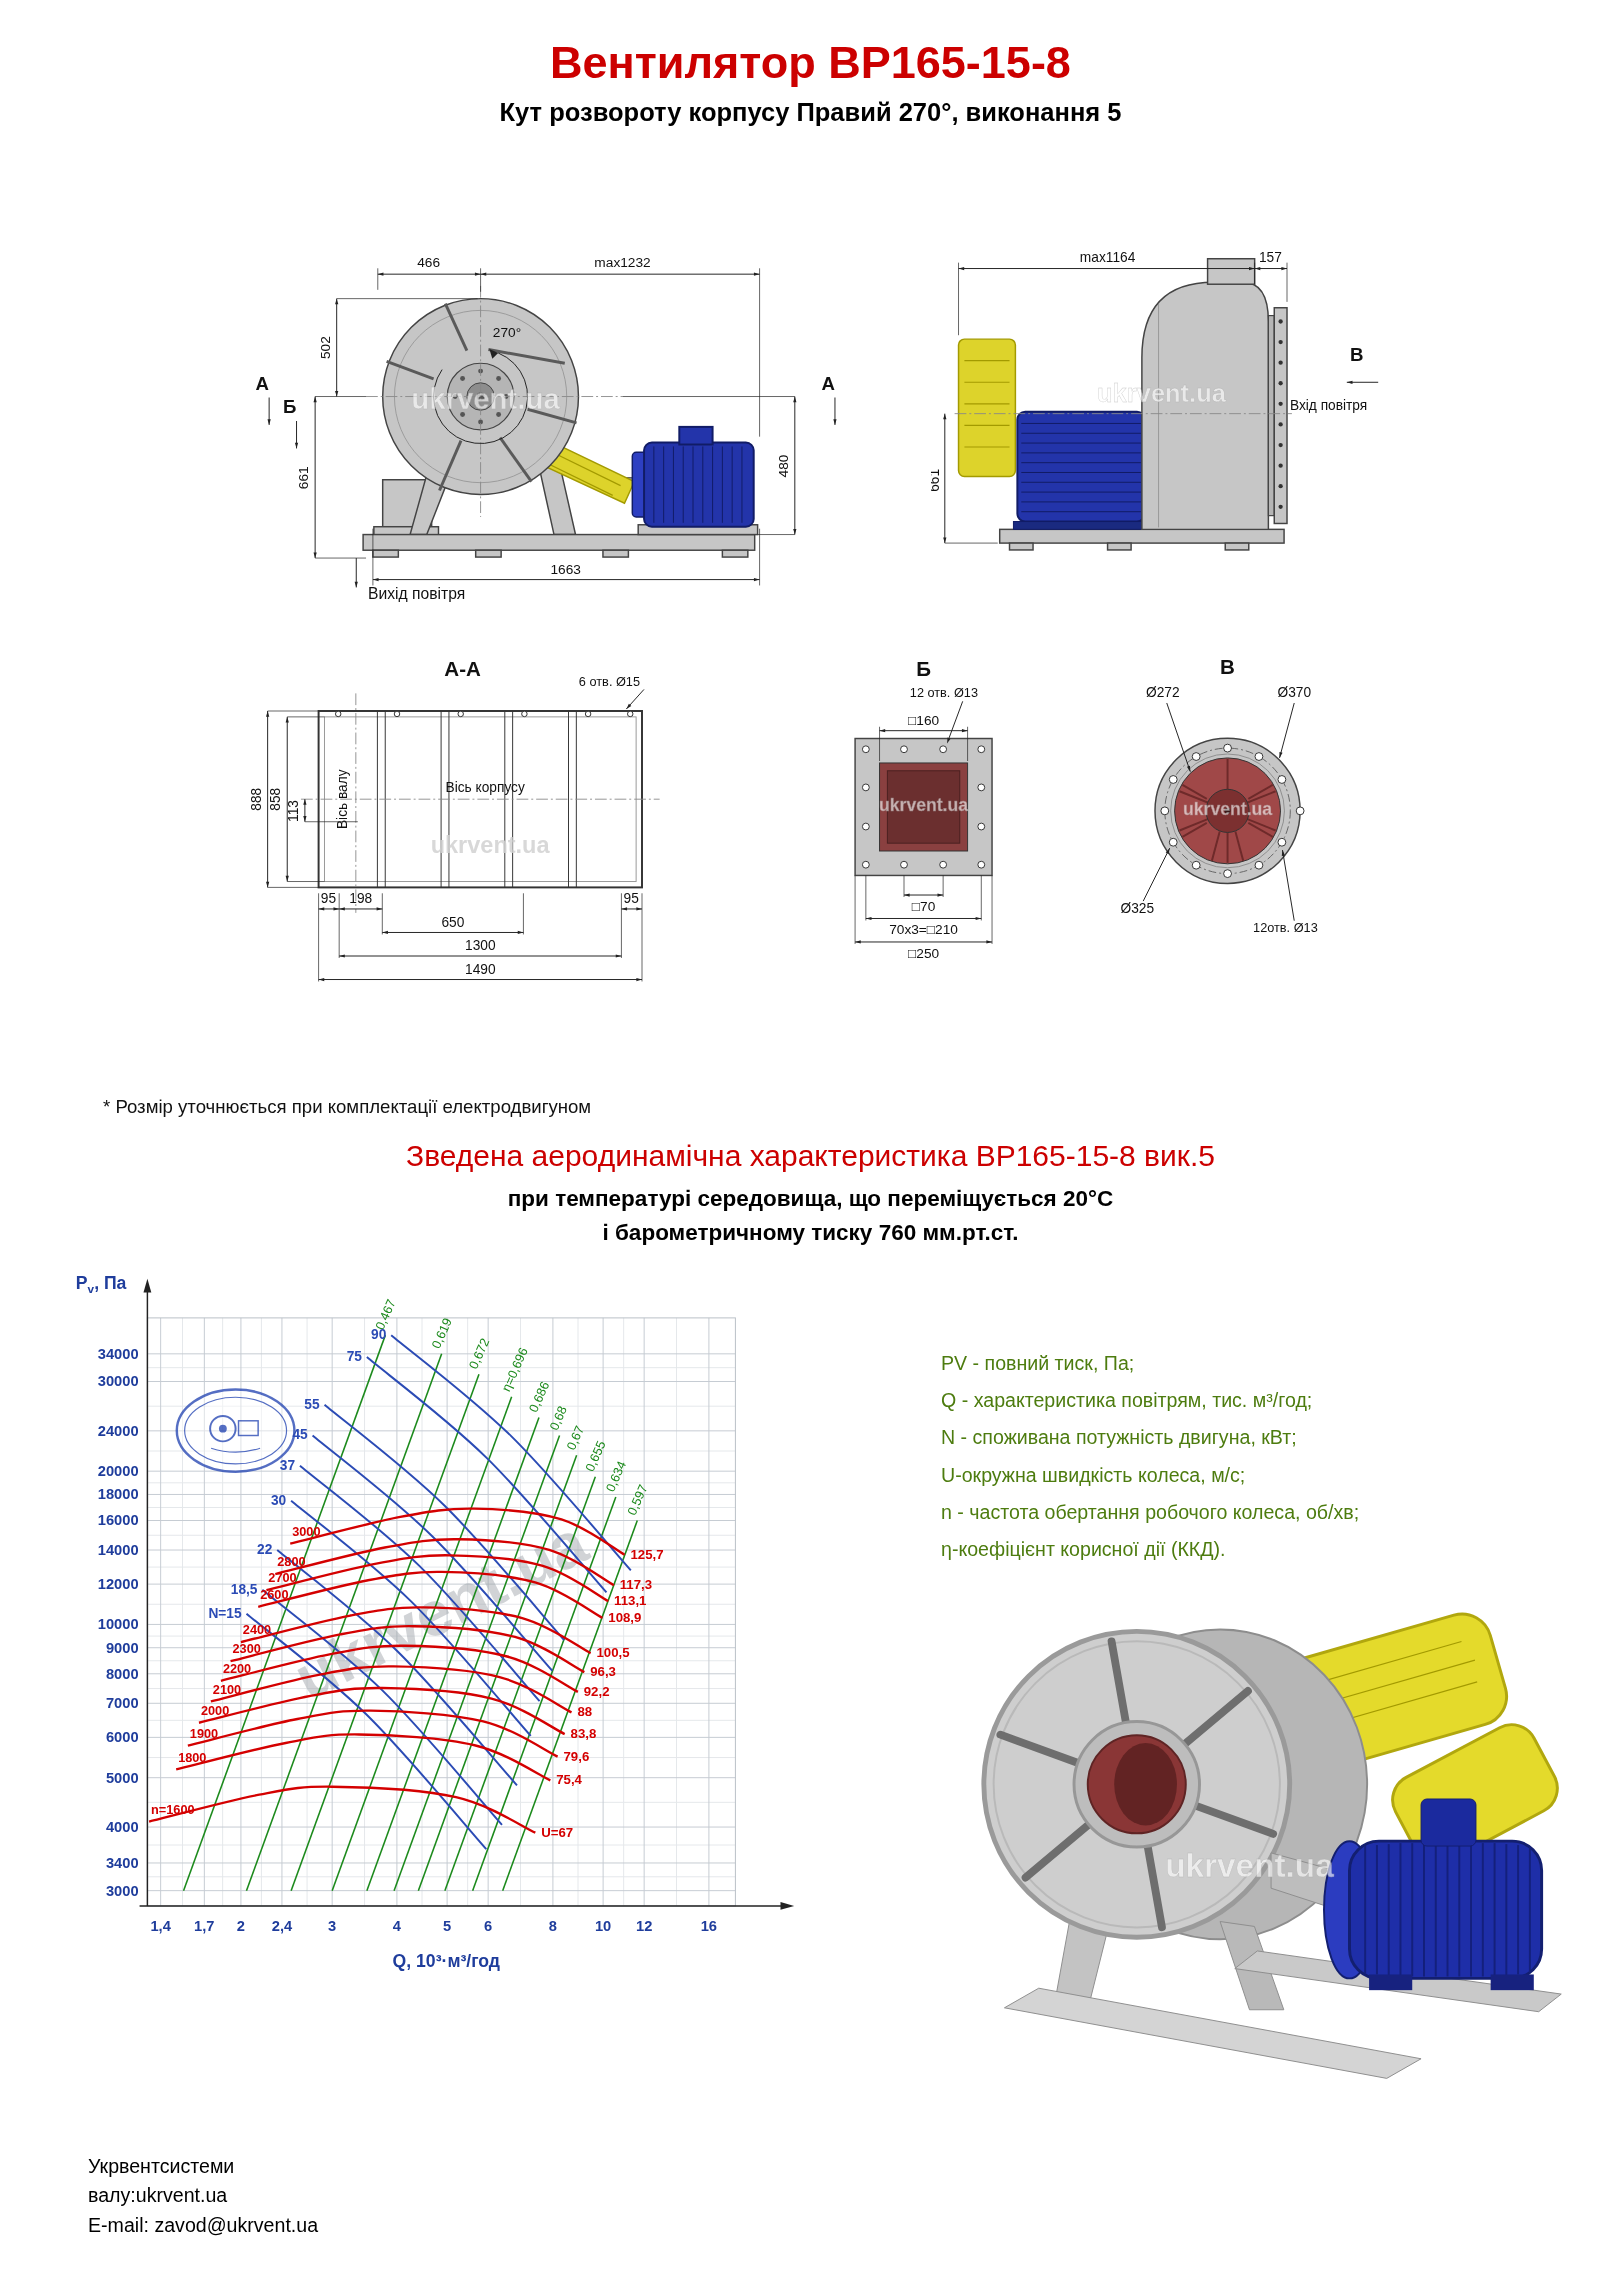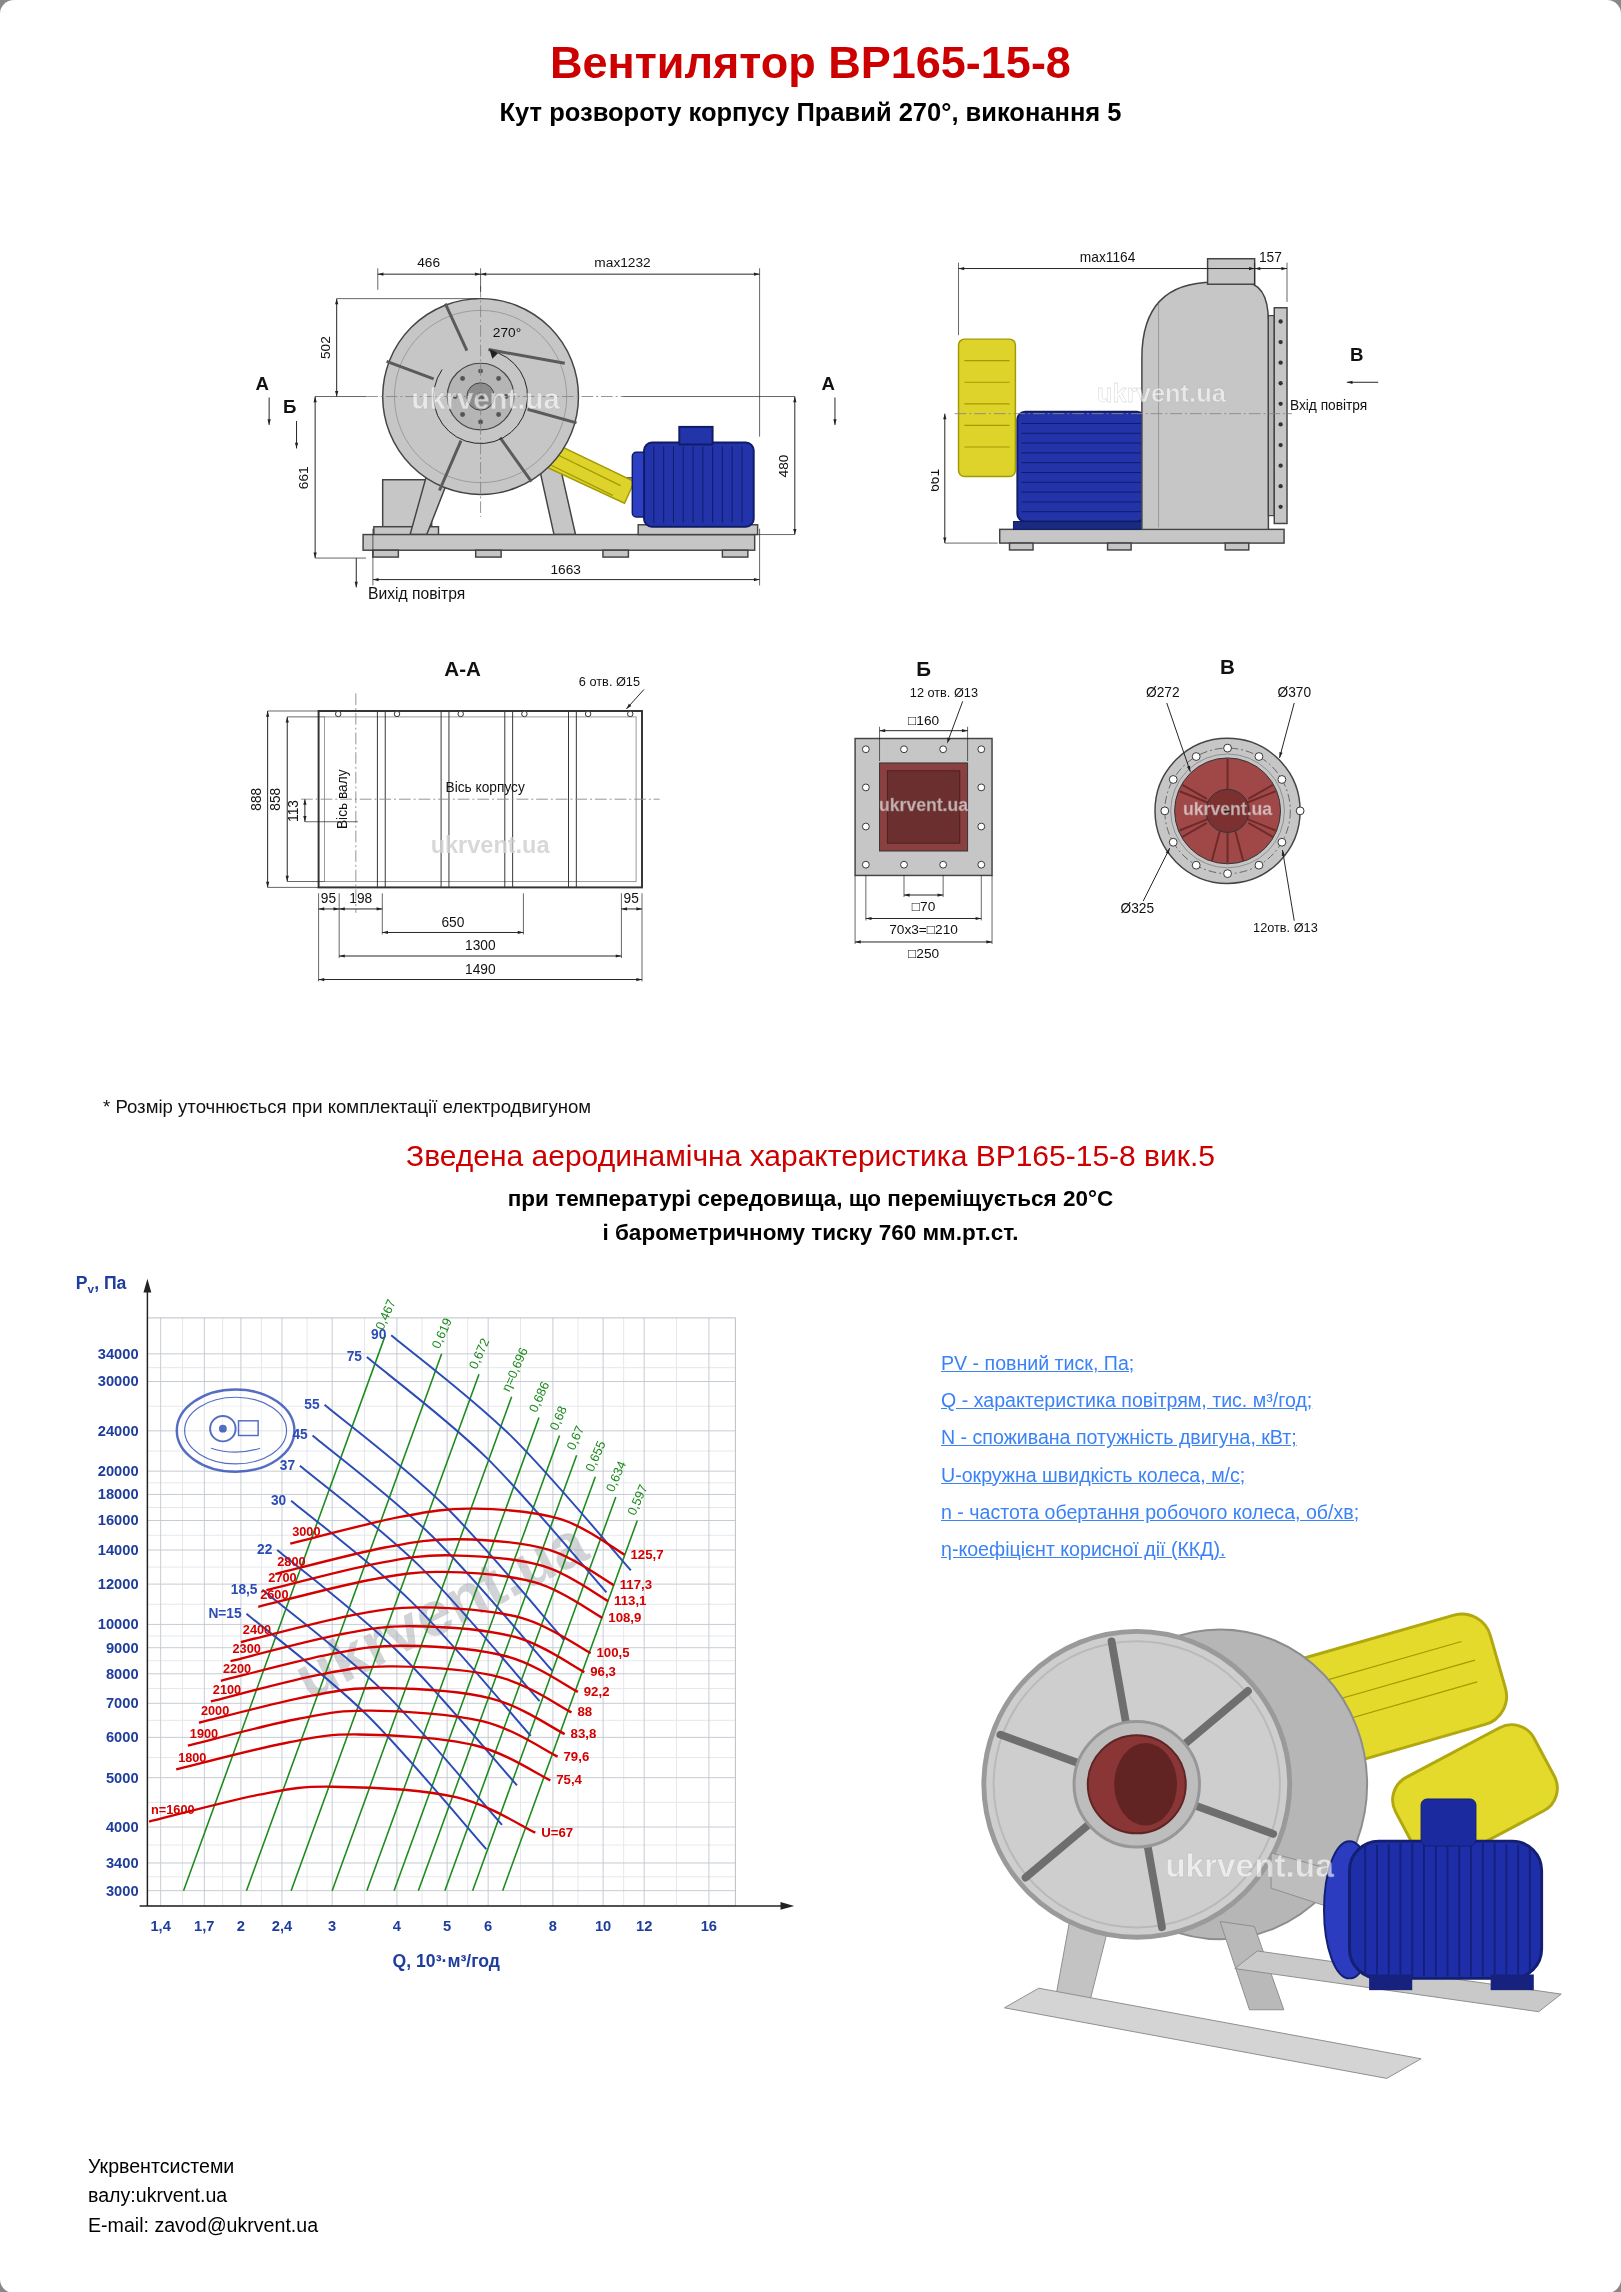--- a/index.html
+++ b/index.html
@@ -1,28 +1,28 @@
 <!DOCTYPE html>
 <html><head>
 <meta charset="utf-8">
 <style>
   html,body{margin:0;padding:0;background:#888;}
   #page{position:relative;width:1621px;height:2293px;background:#ffffff;margin:0 auto;
-        font-family:"Liberation Sans",sans-serif;overflow:hidden;border-radius:14px;}
+        font-family:"Liberation Sans",sans-serif;overflow:hidden;}
   .title{position:absolute;top:37px;left:0;width:100%;text-align:center;
          font-size:45px;font-weight:bold;color:#cc0000;}
   .subtitle{position:absolute;top:98px;left:0;width:100%;text-align:center;
             font-size:25.5px;font-weight:bold;color:#000;}
   .note{position:absolute;left:103px;top:1096px;font-size:18.6px;color:#111;}
   .chart-title{position:absolute;top:1139px;left:0;width:100%;text-align:center;
                font-size:30px;font-weight:normal;color:#cc0000;}
   .chart-sub{position:absolute;left:0;width:100%;text-align:center;
              font-size:22.5px;font-weight:bold;color:#000;}
   .legend{position:absolute;left:941px;top:1345px;width:647px;}
-  .legend-line{font-size:19.6px;color:#3b82f6;line-height:1.9;text-decoration:underline;}
+  .legend-line{font-size:19.6px;color:#4d7c0f;line-height:1.9;}
   .footer-left{position:absolute;left:88px;top:2152px;font-size:19.6px;color:#000;line-height:1.5;}
   .footer-right{position:absolute;right:93px;top:2143px;font-size:19.6px;color:#000;
                 text-align:right;line-height:1.5;}
   svg{position:absolute;}
   svg text{font-family:"Liberation Sans",sans-serif;}
   .steel{fill:#c6c6c6;stroke:#444;stroke-width:1.5;}
   .steel2{fill:#b5b5b5;stroke:#444;stroke-width:1.2;}
   .white{fill:#ffffff;stroke:#333;stroke-width:2;}
   .motor{fill:#2334aa;stroke:#111c66;stroke-width:2;}
   .motor2{fill:#2d3fc2;stroke:#111c66;stroke-width:1.5;}

